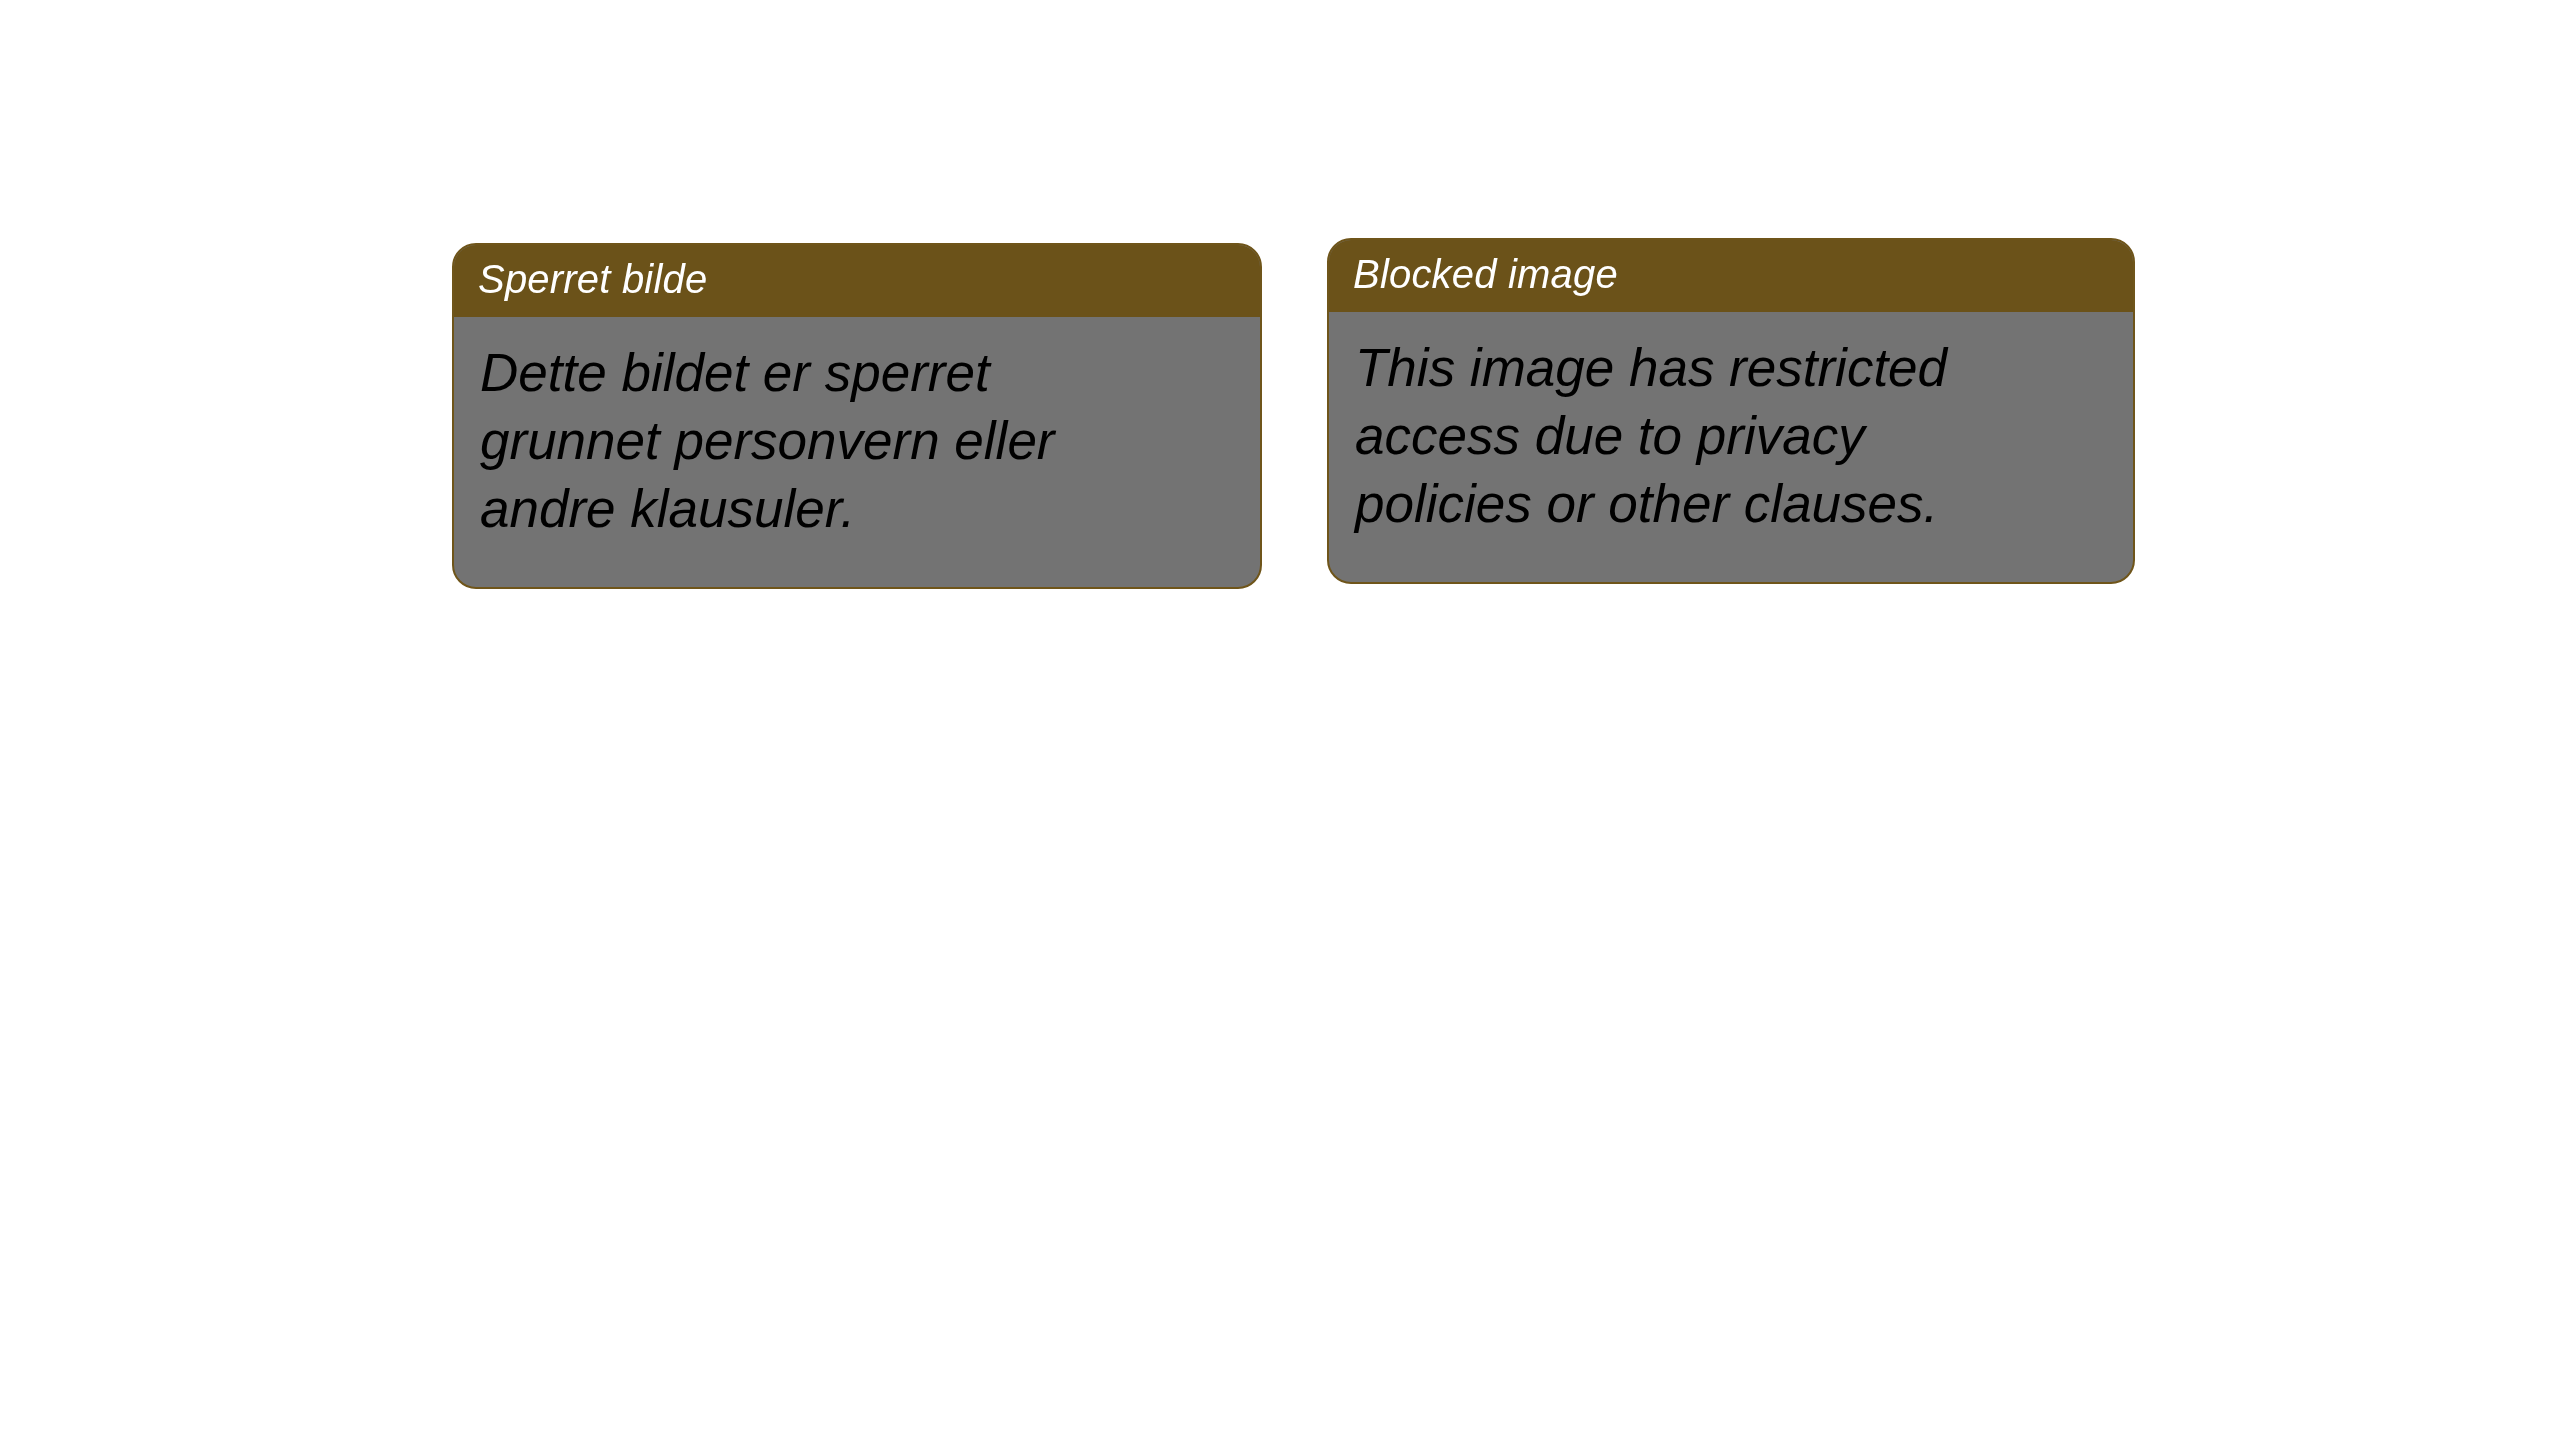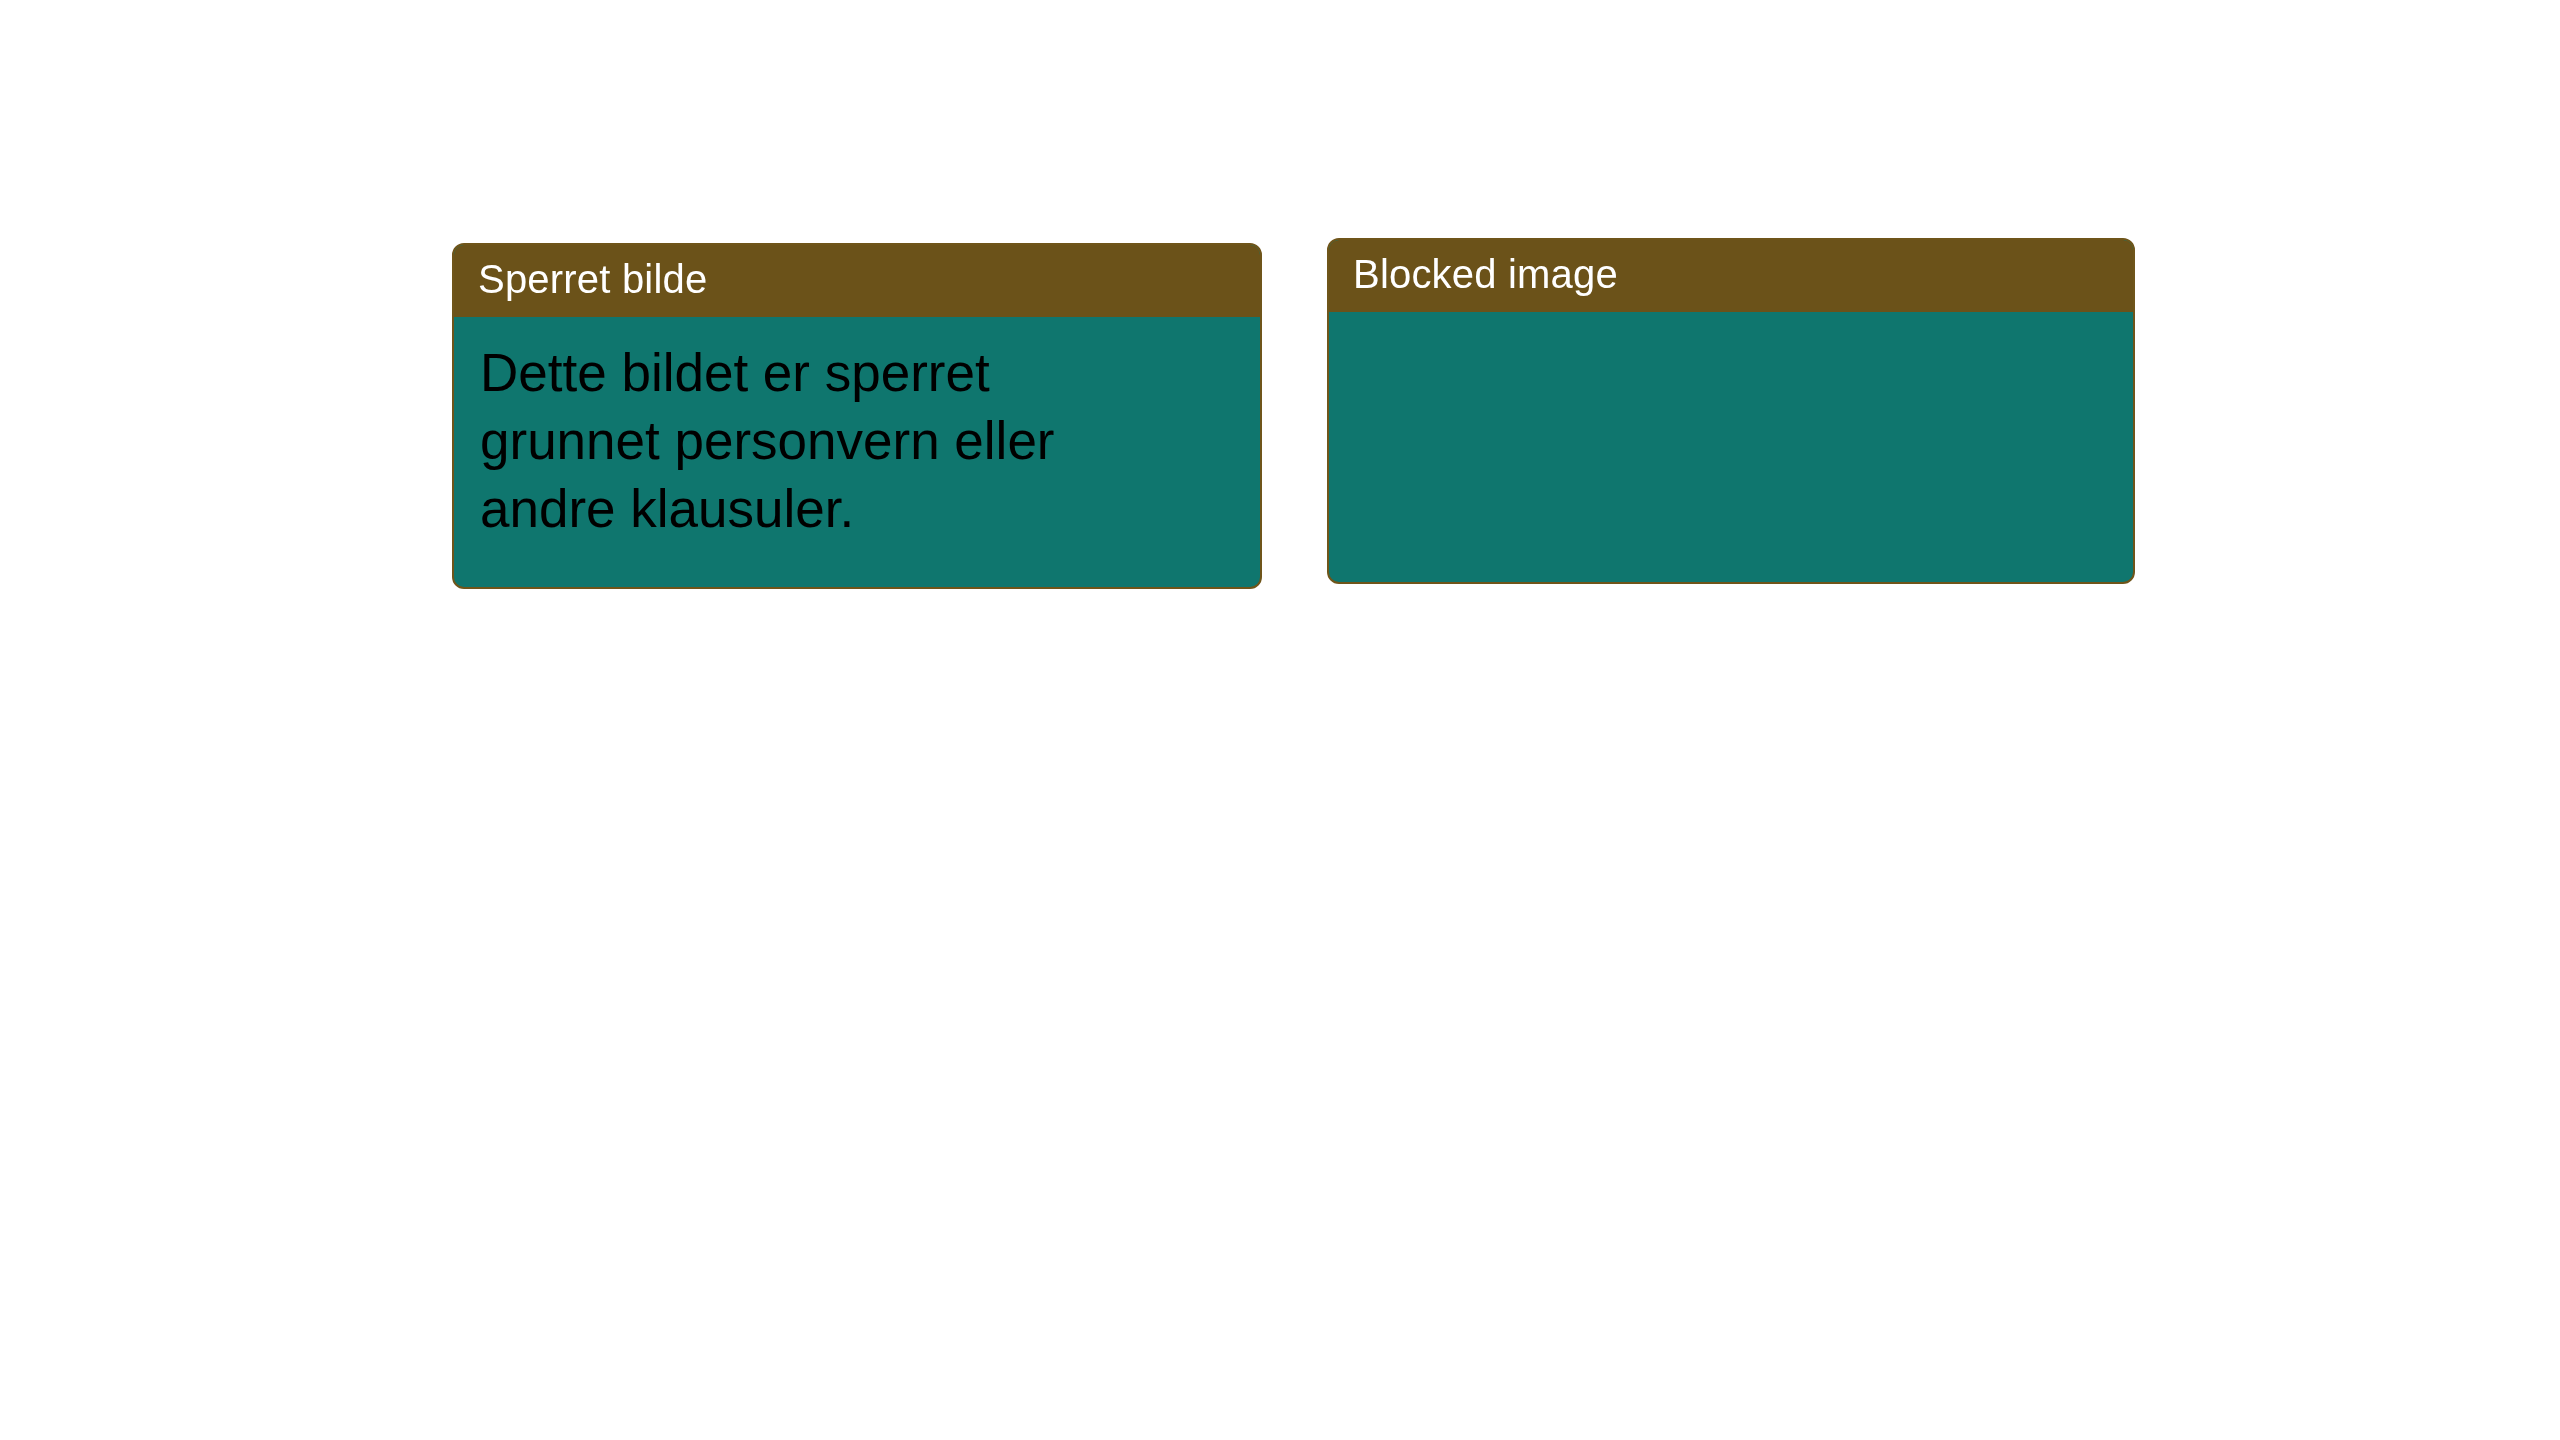--- a/index.html
+++ b/index.html
@@ -18,26 +18,27 @@
   .notice-area {
     position: absolute;
     left: 0;
     top: 0;
     width: 2560px;
     height: 1440px;
   }
   .notice-card {
     position: absolute;
     box-sizing: border-box;
-    background: #0f766e;
+    background: #737373;
     border: 2px solid #6f551a;
-    border-radius: 12px;
+    border-radius: 24px;
     overflow: hidden;
     display: flex;
     flex-direction: column;
+    font-style: italic;
   }
   .notice-card.card-no {
     left: 452px;
     top: 243px;
     width: 810px;
     height: 346px;
   }
   .notice-card.card-en {
     left: 1327px;
     top: 238px;
@@ -80,15 +81,18 @@
 
   <div class="notice-card card-no">
     <div class="card-header">Sperret bilde</div>
     <div class="card-body">
       <p>Dette bildet er sperret grunnet personvern eller andre klausuler.</p>
     </div>
   </div>
 
   <div class="notice-card card-en">
     <div class="card-header">Blocked image</div>
+    <div class="card-body">
+      <p>This image has restricted access due to privacy policies or other clauses.</p>
+    </div>
   </div>
 
 </div>
 
 </body></html>

